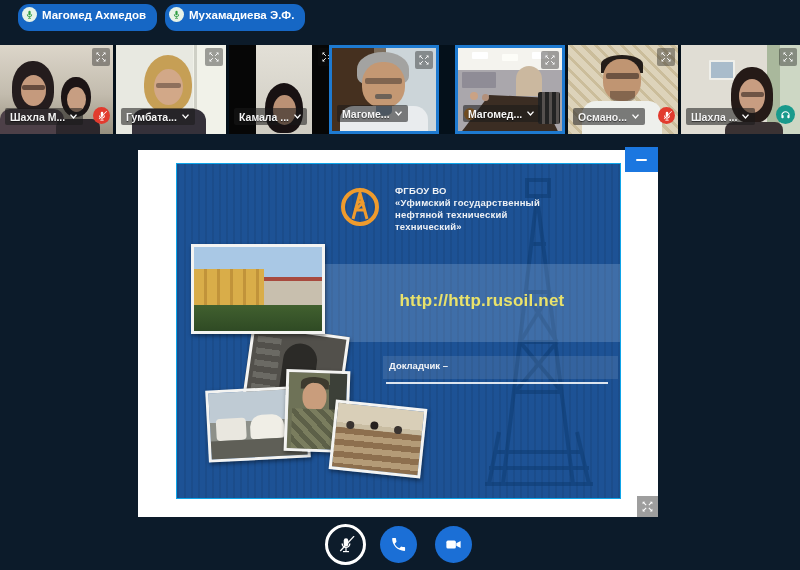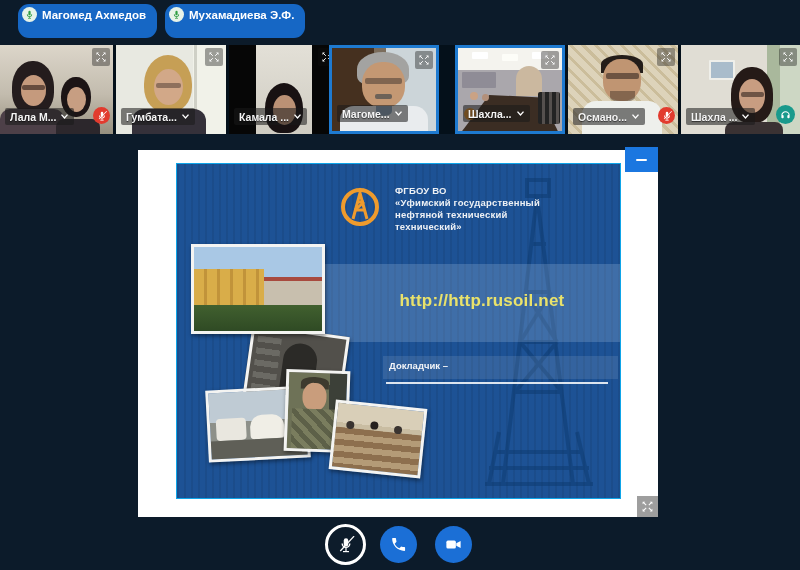--- a/index.html
+++ b/index.html
@@ -1,21 +1,21 @@
 <!DOCTYPE html>
 <html><head>
 <meta charset="utf-8">
 <style>
   html,body{margin:0;padding:0;background:#0c1b2a;}
   .stage{position:relative;width:800px;height:570px;background:#0c1b2a;overflow:hidden;
          font-family:"Liberation Sans",sans-serif;}
 
   
   .badges{position:absolute;left:18px;top:4px;display:flex;gap:8px;}
-  .badge{display:flex;align-items:center;gap:5px;height:21px;padding:0 11px 13px 4px;
+  .badge{display:flex;align-items:center;gap:5px;height:21px;padding:0 11px 6px 4px;
          background:#1667c5;border-radius:11px;color:#fff;font-size:11.5px;font-weight:bold;}
   .badge .micwrap{width:15px;height:15px;border-radius:50%;background:#e7f3e9;
          display:flex;align-items:center;justify-content:center;}
 
   
   .strip{position:absolute;left:0;top:45px;width:800px;height:89px;background:#04101a;}
   .tile{position:absolute;top:0;height:89px;background:#111;overflow:hidden;box-sizing:border-box;}
   .tile.active{border:3px solid #1e7ad0;}
   .scene{position:absolute;inset:0;overflow:hidden;}
   .scene i{position:absolute;display:block;border-radius:50%;}
@@ -204,21 +204,21 @@
             </g>
             <g fill="#fff">
               <path d="M2.5 2.5h4l-4 4z"></path>
               <path d="M17.5 2.5h-4l4 4z"></path>
               <path d="M2.5 17.5v-4l4 4z"></path>
               <path d="M17.5 17.5h-4l4-4z"></path>
             </g>
           </svg>
         </div>
       <div class="nlabel">
-          <span>Лала М...</span>
+          <span>Шахла М...</span>
           <svg width="9" height="7" viewBox="0 0 12 9" fill="none" stroke="#fff" stroke-width="1.8">
             <polyline points="2,2 6,6.5 10,2"></polyline>
           </svg>
         </div>
       <div class="status red">
           <svg width="10" height="10" viewBox="0 0 24 24" fill="#fff">
             <path d="M12 2a3 3 0 0 1 3 3v6a3 3 0 0 1-6 0V5a3 3 0 0 1 3-3z"></path>
             <path d="M5 11a7 7 0 0 0 14 0h-2a5 5 0 0 1-10 0H5z"></path>
             <rect x="11" y="17" width="2" height="4"></rect>
             <rect x="8" y="21" width="8" height="2"></rect>
@@ -345,21 +345,21 @@
             </g>
             <g fill="#fff">
               <path d="M2.5 2.5h4l-4 4z"></path>
               <path d="M17.5 2.5h-4l4 4z"></path>
               <path d="M2.5 17.5v-4l4 4z"></path>
               <path d="M17.5 17.5h-4l4-4z"></path>
             </g>
           </svg>
         </div>
       <div class="nlabel">
-          <span>Шахла...</span>
+          <span>Магомед...</span>
           <svg width="9" height="7" viewBox="0 0 12 9" fill="none" stroke="#fff" stroke-width="1.8">
             <polyline points="2,2 6,6.5 10,2"></polyline>
           </svg>
         </div>
     </div>
 
     <div class="tile" style="left:568px;width:110px">
       <div class="scene s6">
           <i class="pat"></i>
           <i class="h1"></i>

